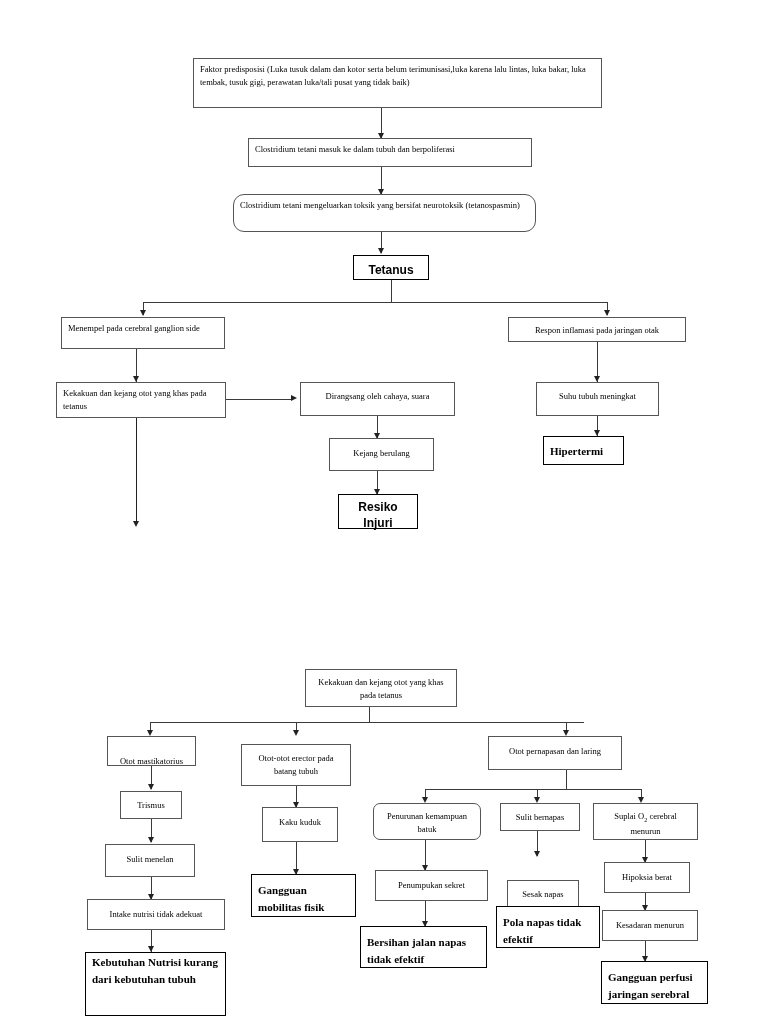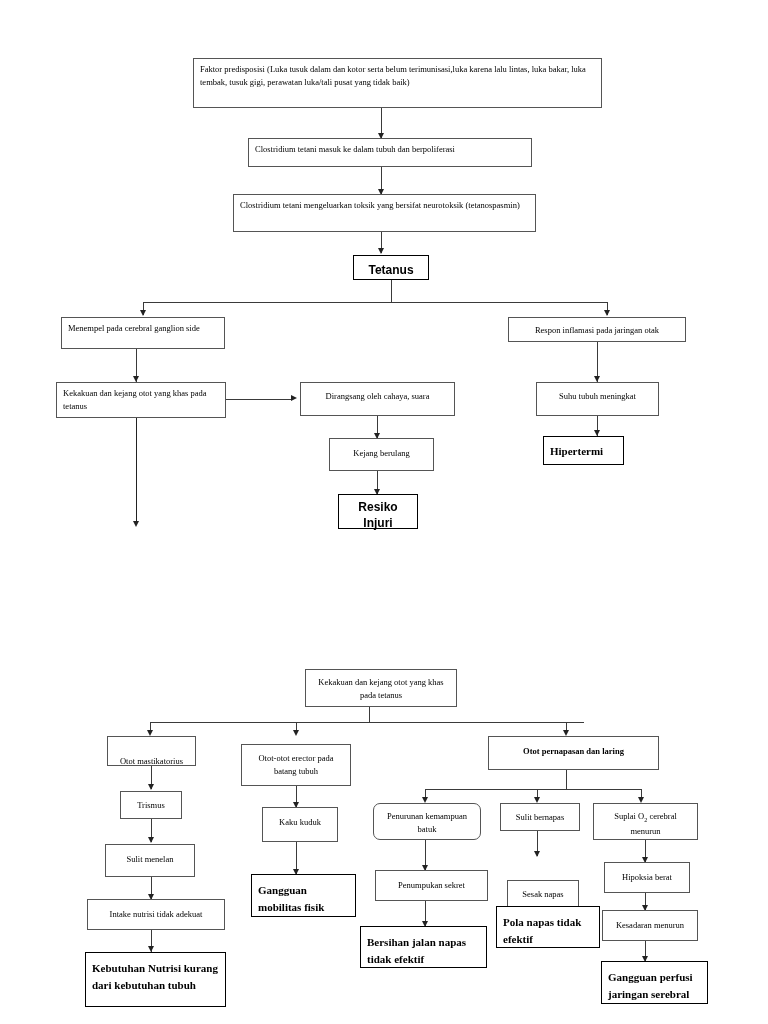--- a/index.html
+++ b/index.html
@@ -73,21 +73,21 @@
   </div>
   <div class="ln v" style="left:381px;top:108px;height:30px;"></div>
   <div class="ah down" style="left:378px;top:133px;"></div>
 
   <div class="node left" style="left:248px;top:138px;width:284px;height:29px;">
     <span class="inner">Clostridium tetani masuk ke dalam tubuh dan berpoliferasi</span>
   </div>
   <div class="ln v" style="left:381px;top:167px;height:27px;"></div>
   <div class="ah down" style="left:378px;top:189px;"></div>
 
-  <div class="node left" style="left:233px;top:194px;width:303px;height:38px;">
+  <div class="node left" style="left:233px;top:194px;width:303px;height:38px;border-radius:11px;">
     <span class="inner">Clostridium tetani mengeluarkan toksik yang bersifat neurotoksik (tetanospasmin)</span>
   </div>
   <div class="ln v" style="left:381px;top:232px;height:21px;"></div>
   <div class="ah down" style="left:378px;top:248px;"></div>
 
   <div class="node bold" style="left:353px;top:255px;width:76px;height:25px;padding-top:5px;">
     <span class="inner">Tetanus</span>
   </div>
 
   <div class="ln v" style="left:391px;top:280px;height:23px;"></div>
@@ -167,21 +167,21 @@
   <div class="ah down" style="left:563px;top:730px;"></div>
 
   <div class="node center" style="left:107px;top:736px;width:89px;height:30px;padding-top:18px;">
     <span class="inner">Otot mastikatorius</span>
   </div>
 
   <div class="node center" style="left:241px;top:736px;width:110px;height:42px;padding-top:7px;margin-top:8px;">
     <span class="inner">Otot-otot erector pada batang tubuh</span>
   </div>
 
-  <div class="node center" style="left:488px;top:736px;width:171px;height:34px;padding-top:8px;font-weight:bold;">
+  <div class="node center" style="left:488px;top:736px;width:134px;height:34px;padding-top:8px;">
     <span class="inner">Otot pernapasan dan laring</span>
   </div>
 
   <div class="ln v" style="left:151px;top:766px;height:23px;"></div>
   <div class="ah down" style="left:148px;top:784px;"></div>
 
   <div class="ln v" style="left:296px;top:778px;height:29px;"></div>
   <div class="ah down" style="left:293px;top:802px;"></div>
 
   <div class="ln v" style="left:566px;top:770px;height:20px;"></div>
@@ -278,21 +278,21 @@
   <div class="node center" style="left:602px;top:910px;width:96px;height:31px;padding-top:8px;">
     <span class="inner">Kesadaran menurun</span>
   </div>
 
   <div class="ln v" style="left:151px;top:930px;height:22px;"></div>
   <div class="ah down" style="left:148px;top:946px;"></div>
 
   <div class="ln v" style="left:645px;top:941px;height:20px;"></div>
   <div class="ah down" style="left:642px;top:956px;"></div>
 
-  <div class="node bold-serif" style="left:85px;top:952px;width:141px;height:55px;padding-top:7px;">
+  <div class="node bold-serif" style="left:85px;top:952px;width:141px;height:64px;padding-top:1px;">
     <span class="inner">Kebutuhan Nutrisi kurang dari kebutuhan tubuh</span>
   </div>
 
   <div class="node bold-serif" style="left:601px;top:961px;width:107px;height:43px;padding-top:7px;">
     <span class="inner">Gangguan perfusi jaringan serebral</span>
   </div>
 
 </div>
 
 </body></html>

